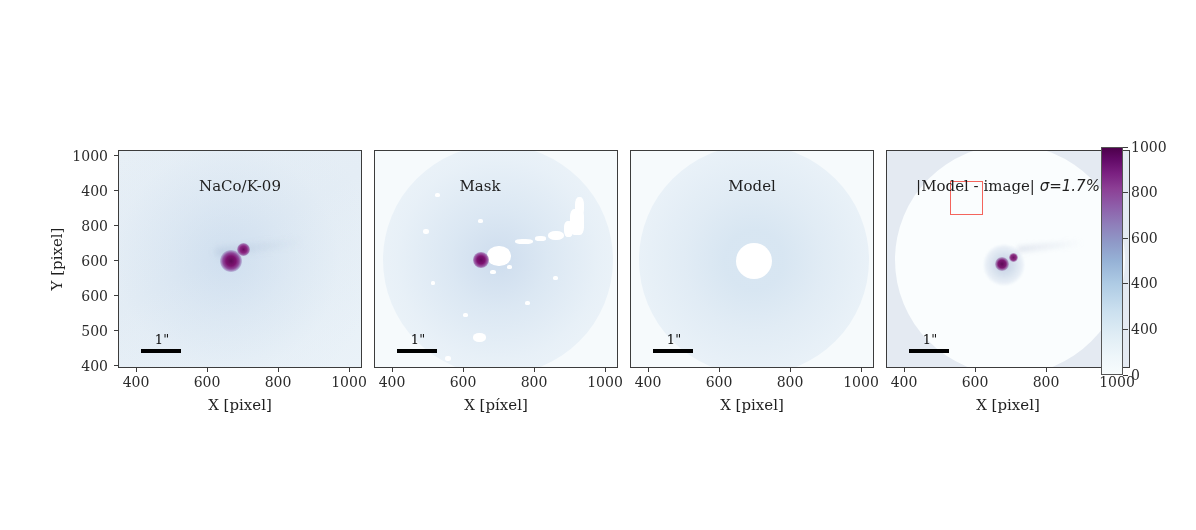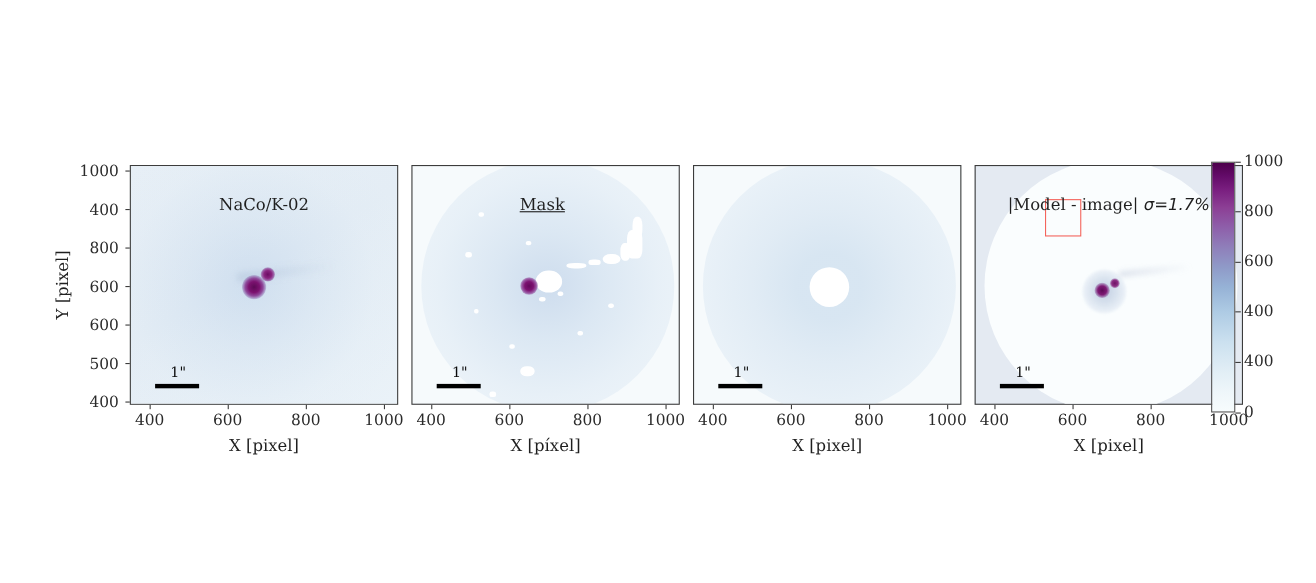--- a/index.html
+++ b/index.html
@@ -171,21 +171,21 @@
 
     <div class="psf" style="left:118px; top:92px; width:13px; height:13px;
                 background: radial-gradient(circle, #6b0d63 0%, #8a2580 38%, #9c63a8 58%, rgba(170,180,215,0.3) 78%, rgba(205,218,238,0) 100%);
                 filter: blur(0.6px);"></div>
 
     <div class="scalebar">
       <div class="sb-label">1"</div>
       <div class="sb-line"></div>
     </div>
   </div>
-  <div class="panel-title" style="left:118px; top:176px;">NaCo/K-02</div>
+  <div class="panel-title" style="left:118px; top:176px;">NaCo/K-09</div>
 
   <div class="panel" id="panel1" style="left:374px; top:150px; background:#f6fafc;">
     <div class="disc" style="left:8px; top:-6px; width:230px; height:230px;
                 background: radial-gradient(circle at 50% 50%, rgba(150,180,218,0.42) 0%, rgba(168,196,226,0.34) 30%, rgba(190,212,234,0.26) 62%, rgba(205,222,238,0.20) 88%, rgba(214,228,241,0.16) 100%);"></div>
 
     <div class="speck" style="left:112px; top:95px; width:24px; height:20px; border-radius:48%; background:#ffffff;"></div>
 
     <div class="psf" style="left:98px; top:101px; width:16px; height:16px;
                 background: radial-gradient(circle, #63095c 0%, #7d1271 35%, #9a5aa4 58%, rgba(170,185,215,0.28) 80%, rgba(210,222,240,0) 100%);
                 filter: blur(0.6px);"></div>
@@ -206,31 +206,32 @@
     <div class="speck" style="left:150px; top:150px; width:5px; height:4px;"></div>
     <div class="speck" style="left:70px; top:205px; width:6px; height:5px;"></div>
     <div class="speck" style="left:178px; top:125px; width:5px; height:4px;"></div>
     <div class="speck" style="left:56px; top:130px; width:4px; height:4px;"></div>
 
     <div class="scalebar">
       <div class="sb-label">1"</div>
       <div class="sb-line"></div>
     </div>
   </div>
-  <div class="panel-title" style="left:371px; top:176px;text-decoration:underline;">Mask</div>
+  <div class="panel-title" style="left:358px; top:176px;">Mask</div>
 
   <div class="panel" id="panel2" style="left:630px; top:150px; background:#f6fafc;">
     <div class="disc" style="left:8px; top:-6px; width:230px; height:230px;
                 background: radial-gradient(circle at 50% 50%, rgba(186,210,232,0.50) 0%, rgba(180,206,230,0.46) 18%, rgba(190,212,233,0.38) 42%, rgba(200,219,237,0.30) 68%, rgba(210,226,240,0.22) 90%, rgba(216,230,242,0.18) 100%);"></div>
     <div class="disc" style="left:105px; top:92px; width:36px; height:36px; background:#ffffff;"></div>
     <div class="scalebar">
       <div class="sb-label">1"</div>
       <div class="sb-line"></div>
     </div>
   </div>
+  <div class="panel-title" style="left:630px; top:176px;">Model</div>
 
   <div class="panel" id="panel3" style="left:886px; top:150px; background:#e4eaf2;">
     <div class="disc" style="left:8px; top:-6px; width:230px; height:230px; background:#fafdfe;"></div>
 
     <div class="faint" style="left:130px; top:92px; width:66px; height:6px; border-radius:3px;
                 background:linear-gradient(90deg, rgba(158,172,200,0.30), rgba(255,255,255,0));
                 transform:rotate(-6deg); filter:blur(2.5px);"></div>
 
     <div class="psf" style="left:97px; top:94px; width:40px; height:40px;
                 background: radial-gradient(circle, rgba(150,170,205,0.55) 0%, rgba(175,193,220,0.40) 45%, rgba(205,219,236,0.18) 75%, rgba(250,253,254,0) 100%);

